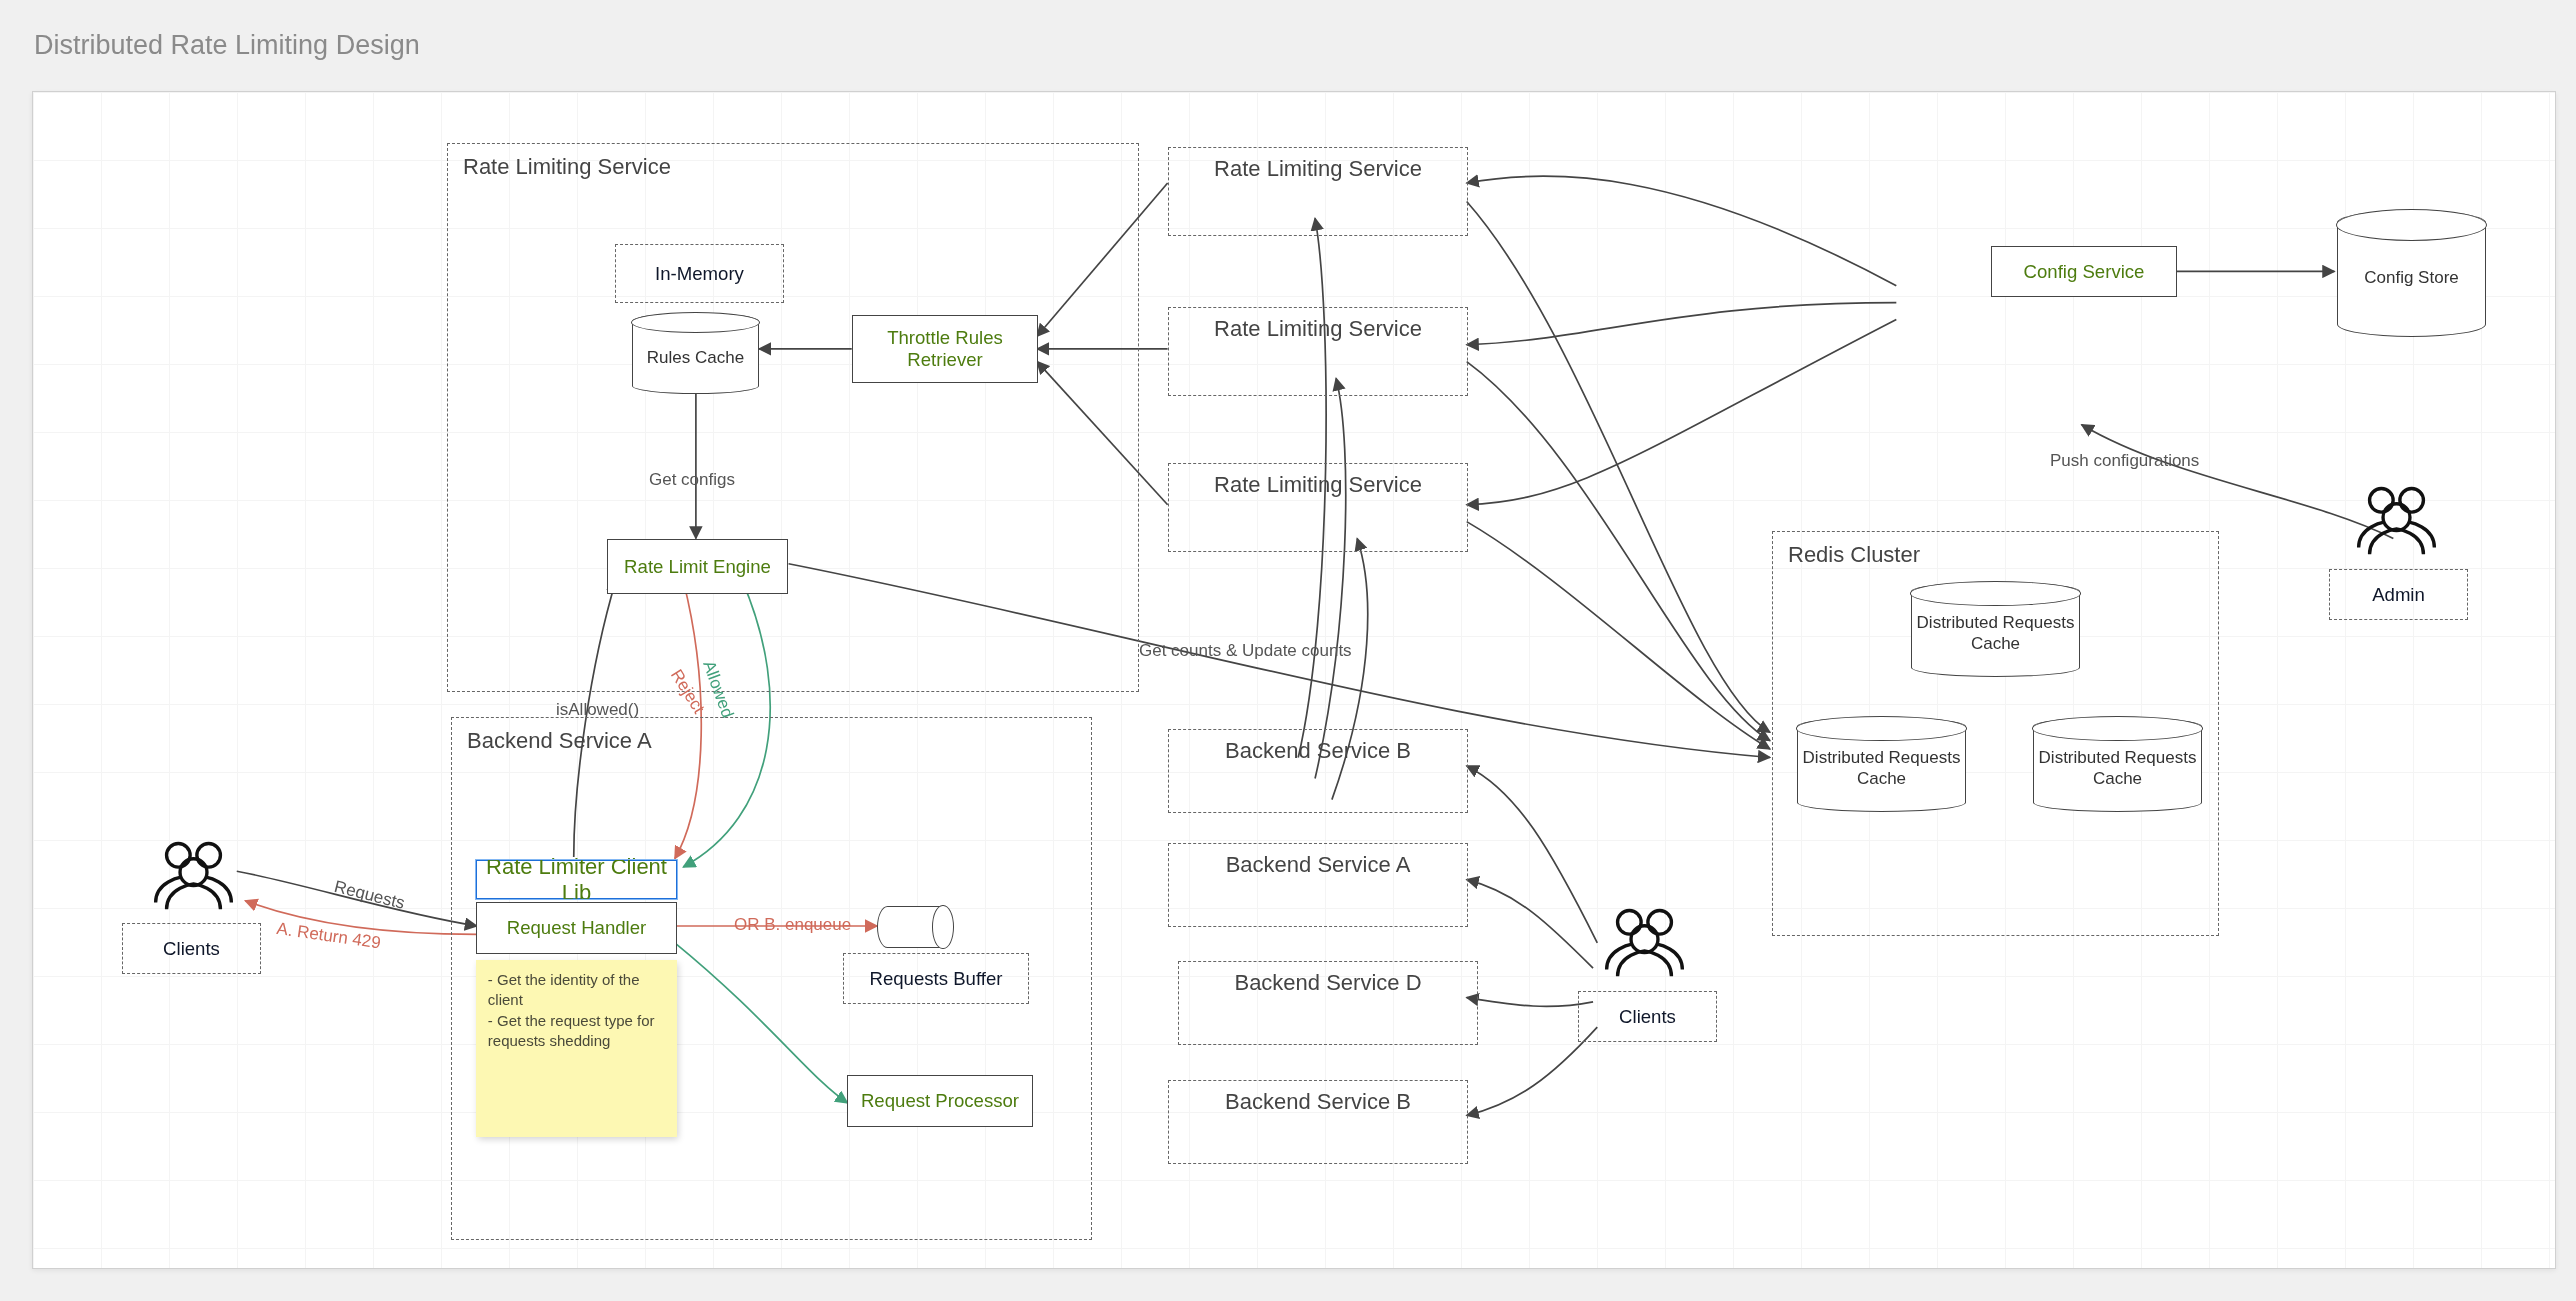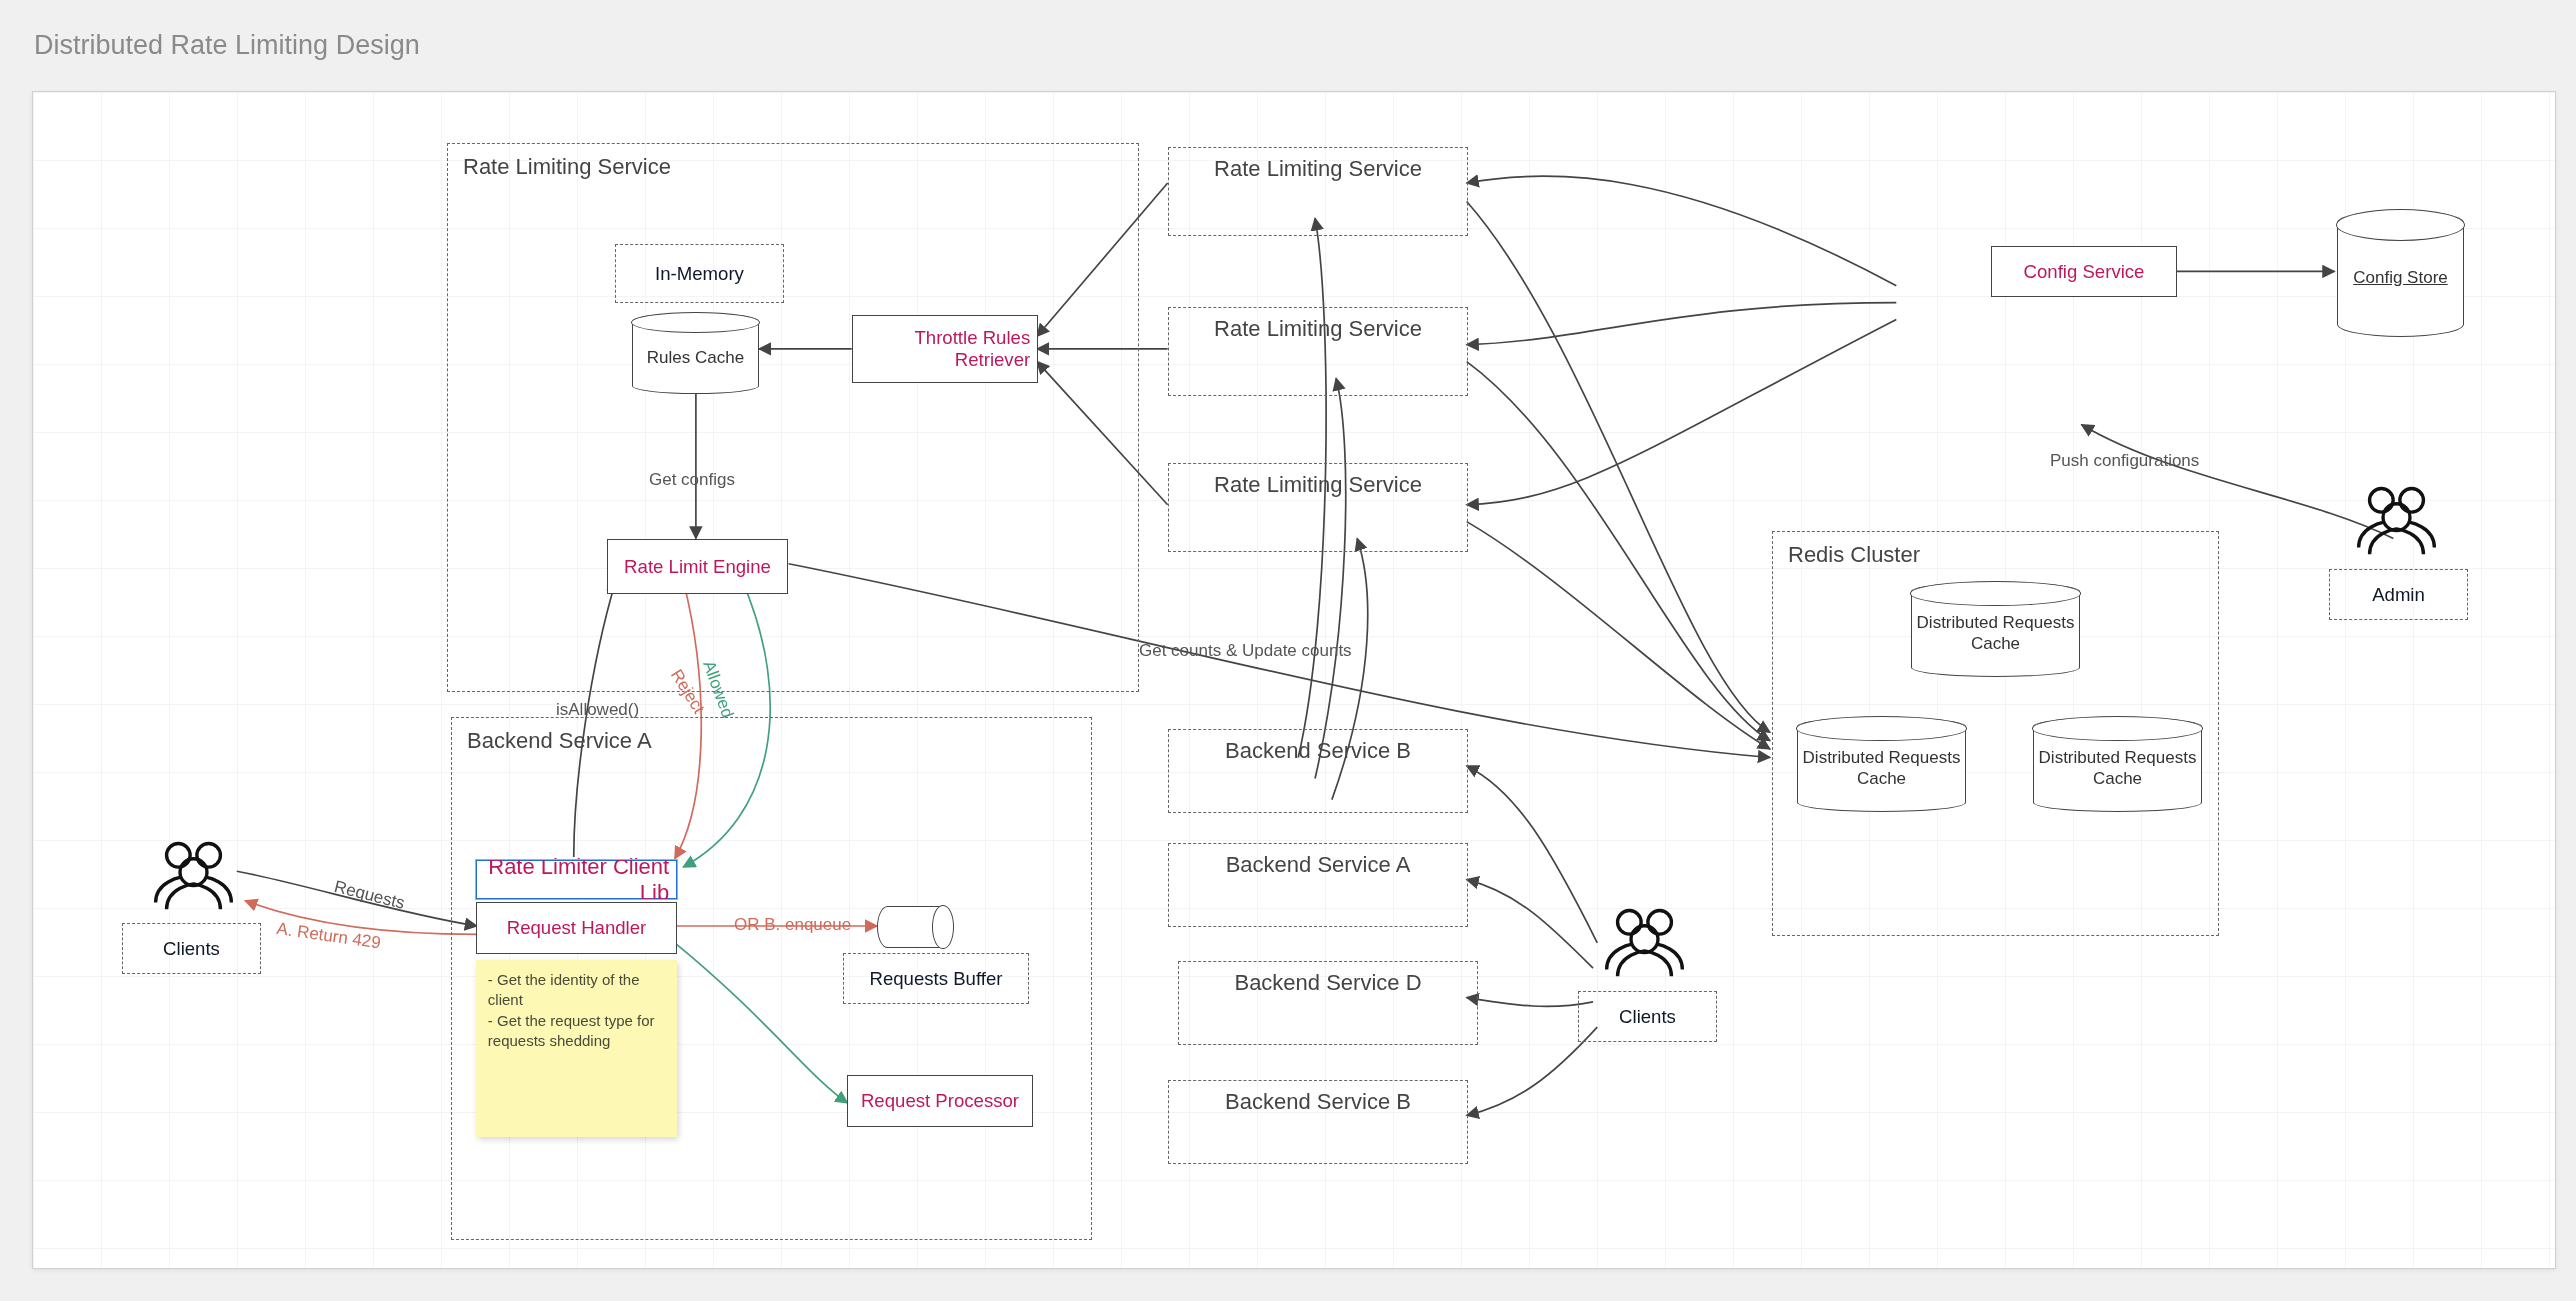--- a/index.html
+++ b/index.html
@@ -59,24 +59,24 @@
     border: 1.7px dashed #666;
     display: flex; align-items: center; justify-content: center;
     font-size: 18.6px;
     color: #0f172a;
   }
   .box {
     position: absolute;
     border: 1.7px solid #444;
     background: #fff;
     display: flex; align-items: center; justify-content: center;
-    text-align: right;
+    text-align: center;
     font-size: 18.6px;
     padding: 3.4px 6.8px;
-    color: #be185d;
+    color: #4d7c0f;
   }
   .box.selected {
     border-color: #1e6fd9;
     outline: 1.7px solid #83b7f3;
     outline-offset: -0.8px;
   }
   .centered { display:flex; align-items:center; justify-content:center; color:#444; }
 
   
   .cyl {
@@ -235,21 +235,21 @@
     <div class="dashed centered" style="left:1135px; top:215px; width:300px; height:89px; align-items:flex-start; padding:8.4px 15px;">
       <span style="font-size:22px;">Rate Limiting Service</span>
     </div>
     <div class="dashed centered" style="left:1135px; top:371px; width:300px; height:89px; align-items:flex-start; padding:8.4px 15px;">
       <span style="font-size:22px;">Rate Limiting Service</span>
     </div>
 
     <div class="box" style="left:1958px; top:154px; width:186px; height:51px;">
       <span>Config Service</span>
     </div>
-    <div class="cyl" style="left:2304px; top:118px; width:127px; height:127px;text-decoration:underline;">
+    <div class="cyl" style="left:2304px; top:118px; width:149px; height:127px;">
       <div class="label">Config Store</div>
     </div>
     <div class="edge-label" style="left:2017px; top:359px;">Push configurations</div>
 
     <div class="actor" style="left:2313px; top:388px;">
       <svg width="101" height="76" viewBox="0 0 120 90">
         <g stroke="#111" stroke-width="4" fill="none">
           <circle cx="42" cy="24" r="14"></circle>
             <circle cx="78" cy="24" r="14"></circle>
           <path d="M15 80 C15 55,45 50,45 50 M75 50 C75 50,105 55,105 80"></path>

